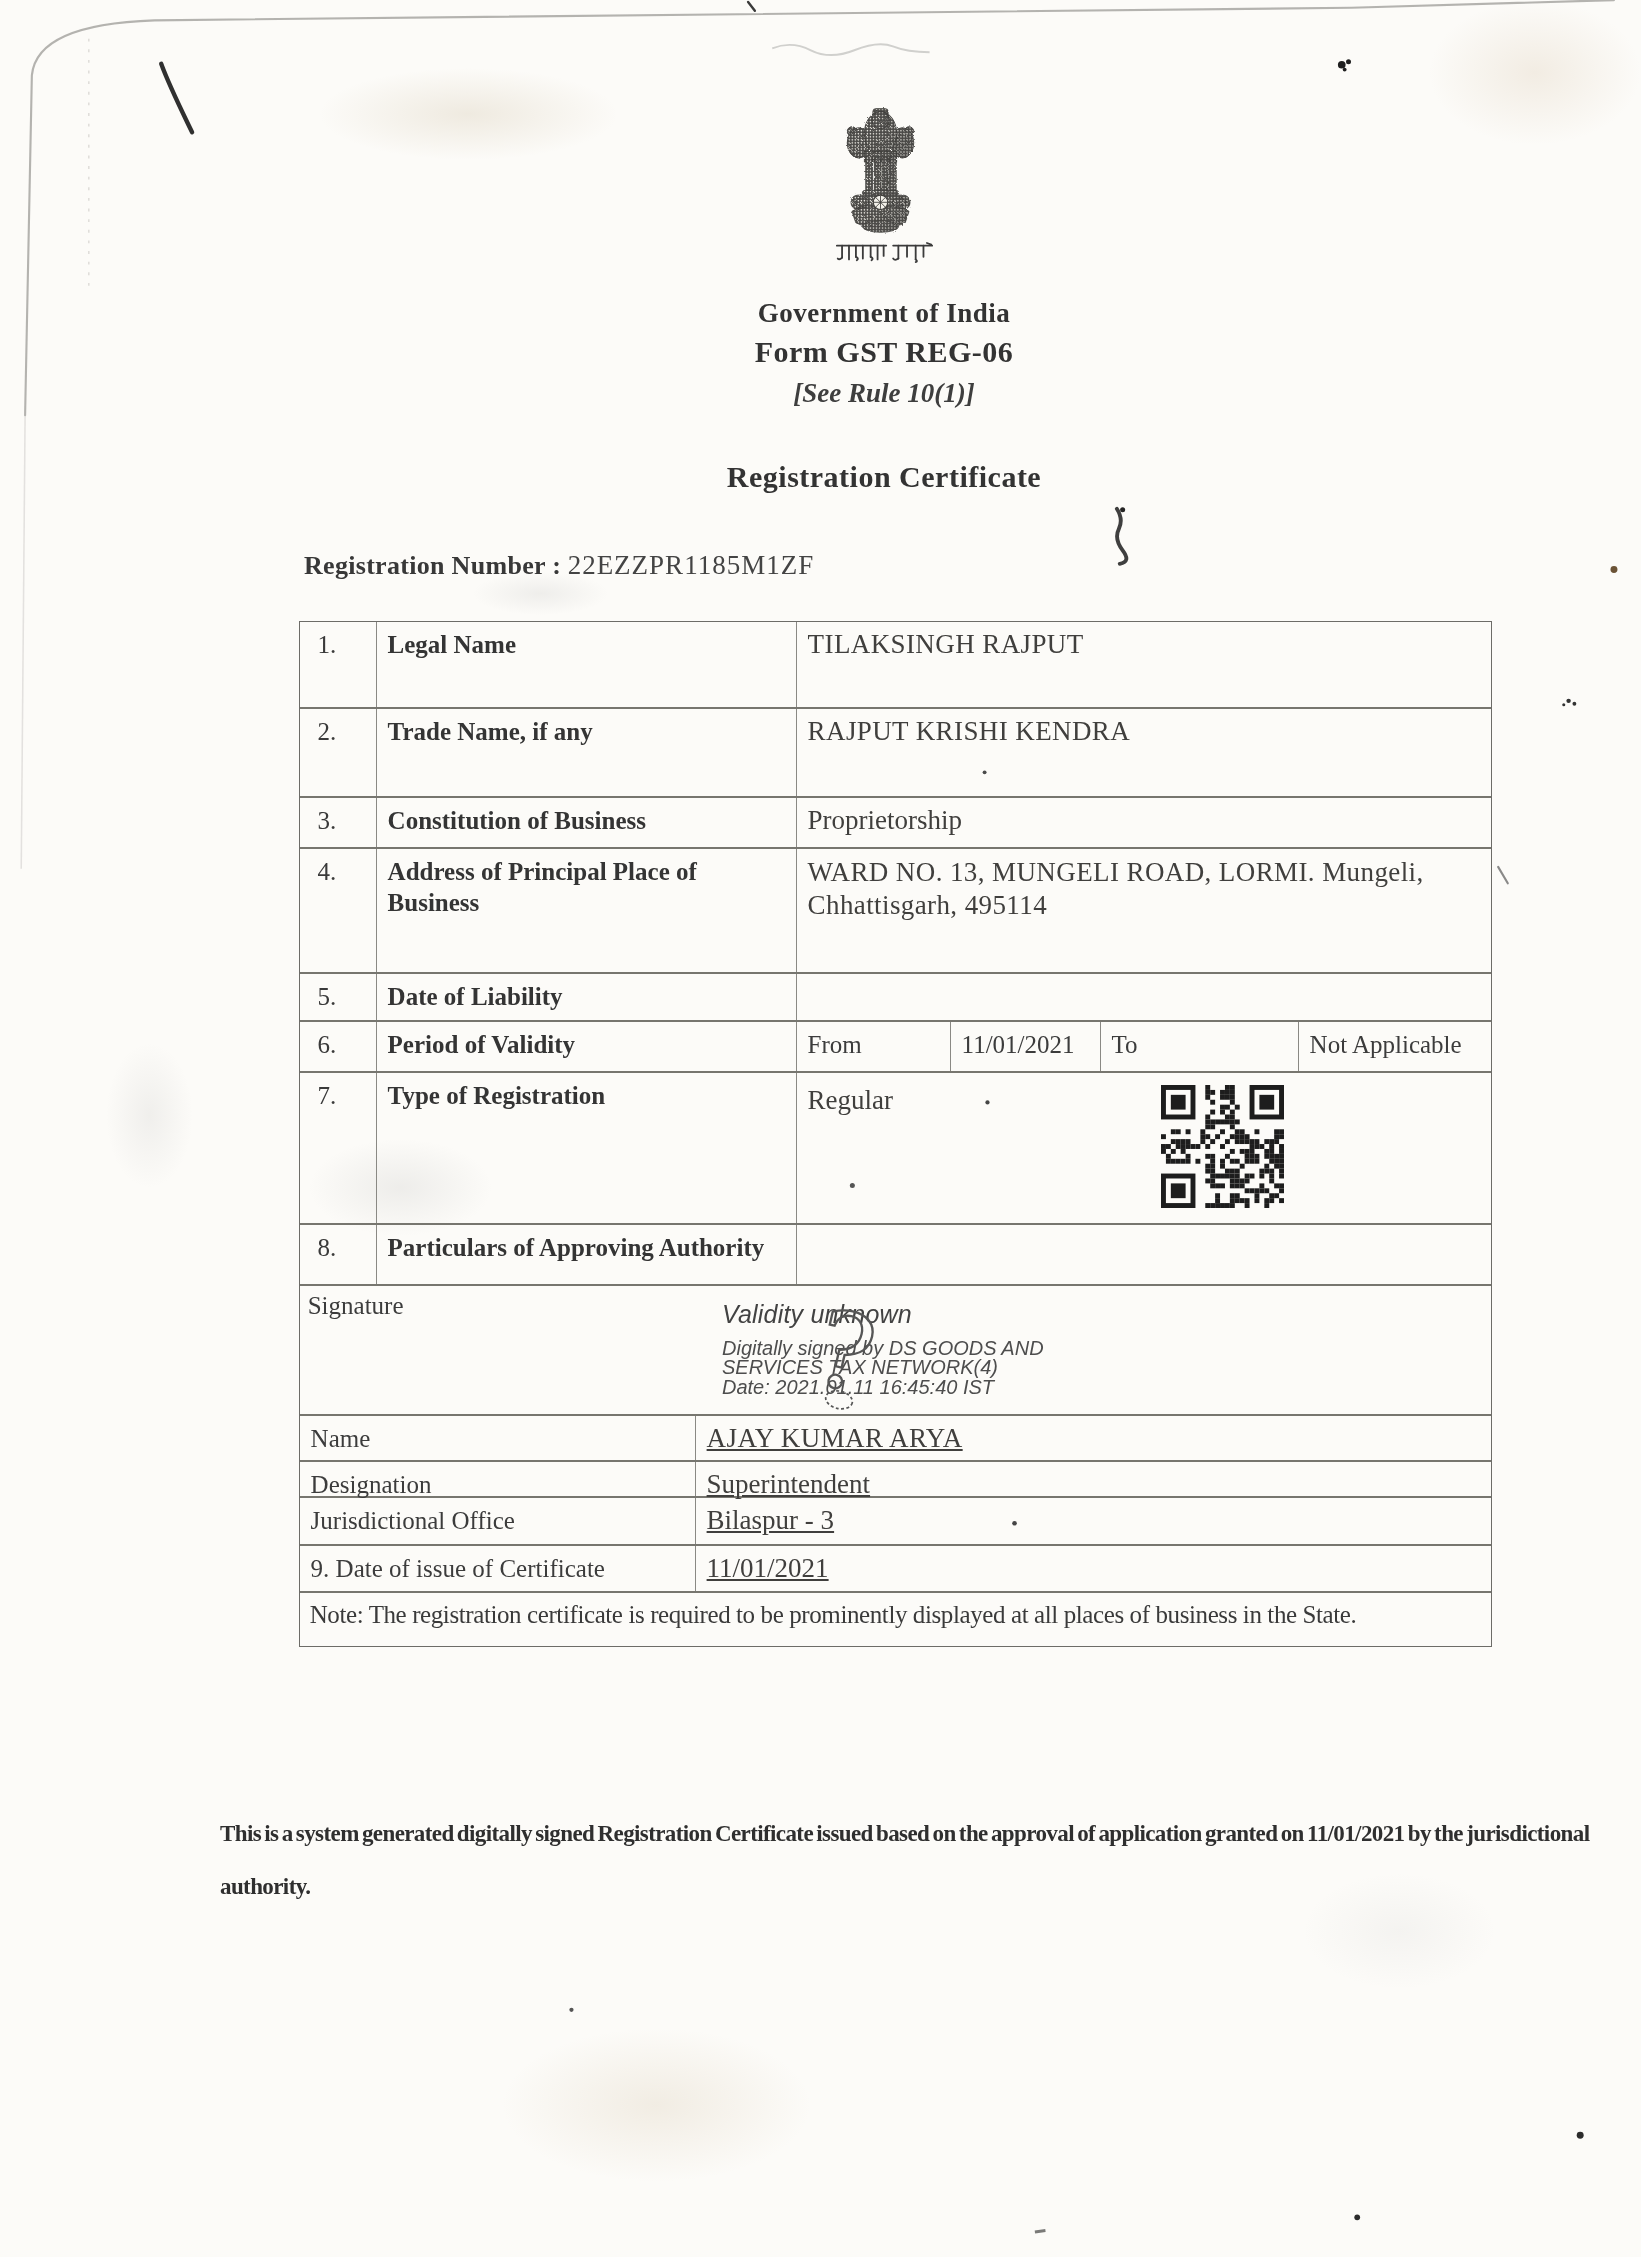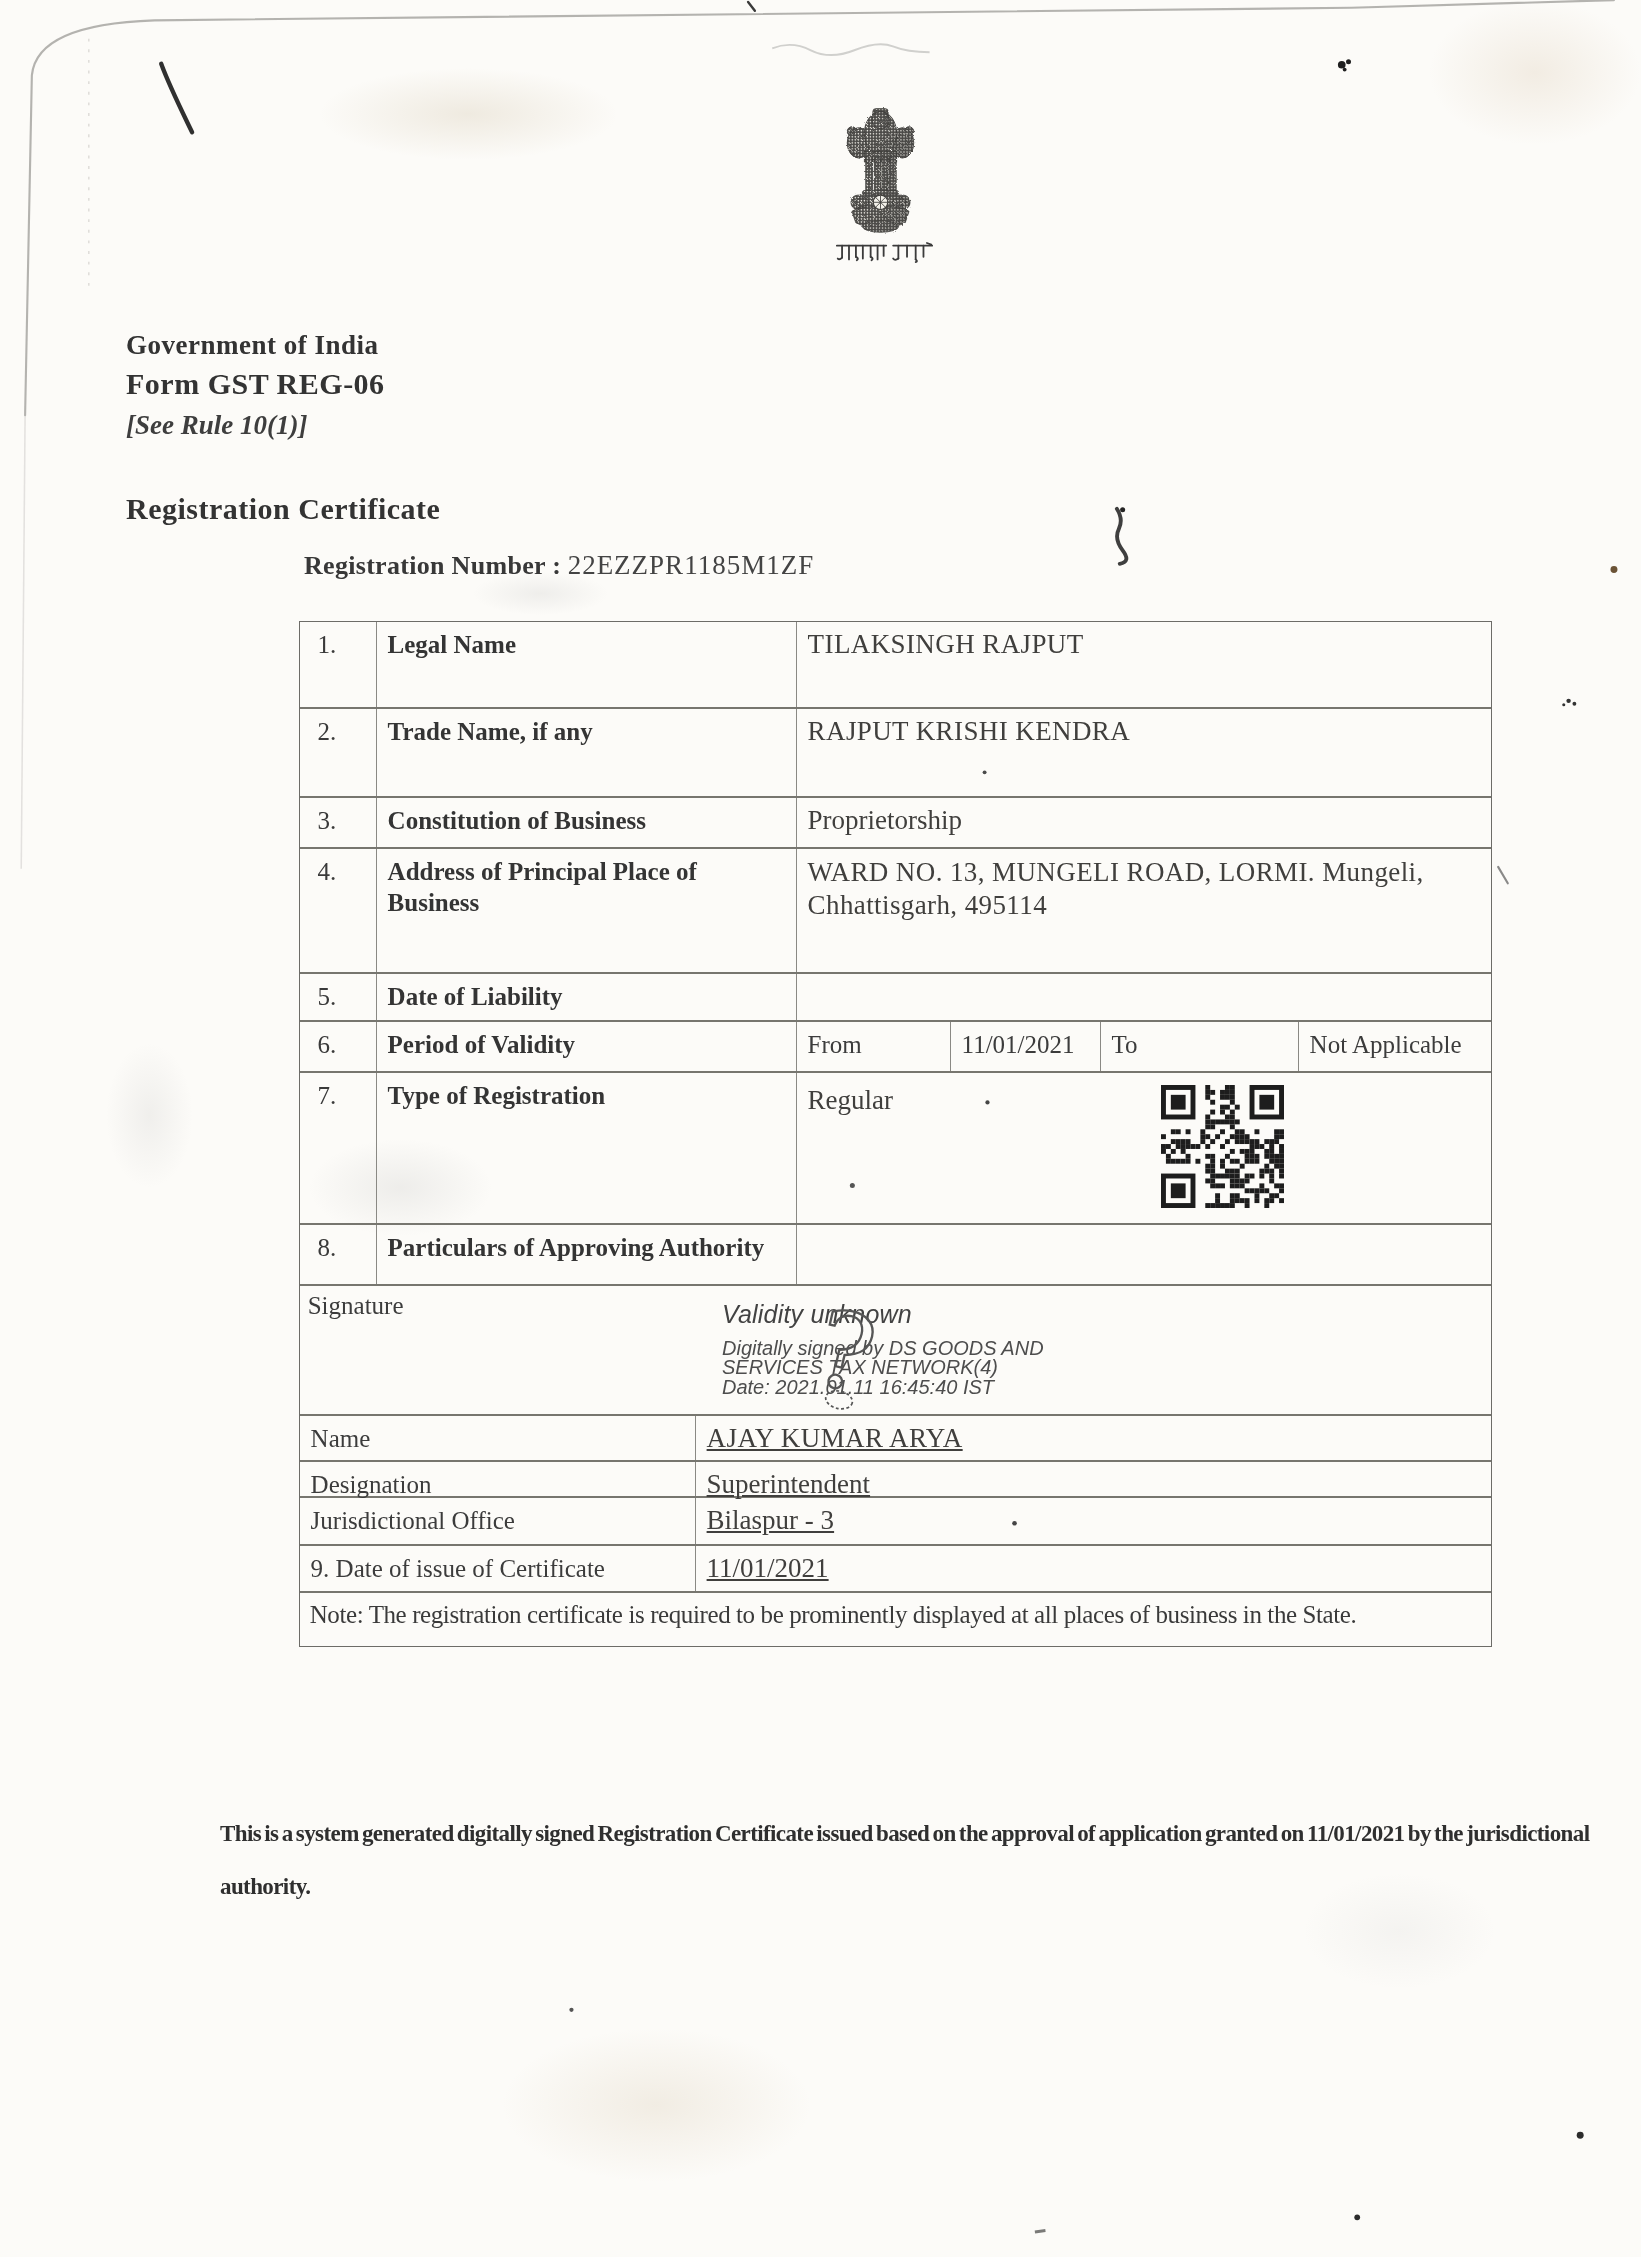--- a/index.html
+++ b/index.html
@@ -1,20 +1,20 @@
 <!DOCTYPE html>
 <html><head>
 <meta charset="utf-8">
 <style>
   html,body{margin:0;padding:0;}
   body{background:#fbfaf6;font-family:"Liberation Serif","DejaVu Serif",serif;}
   .page{position:relative;width:1641px;height:2257px;background:#fcfbf8;overflow:hidden;color:#3a3a3a;}
   .smudge{position:absolute;pointer-events:none;border-radius:50%;}
   
-  .hdr-line{position:absolute;left:126px;width:1516px;font-weight:bold;color:#333;margin-top:32px;}
+  .hdr-line{position:absolute;left:126px;width:1516px;text-align:center;font-weight:bold;color:#333;}
   .gov{top:298px;font-size:27px;letter-spacing:0.5px;}
   .formno{top:335px;font-size:30px;letter-spacing:0.5px;}
   .rule{top:378px;font-size:27px;font-style:italic;font-weight:600;color:#3e3e3e;}
   .certtitle{top:460px;font-size:30px;letter-spacing:0.5px;}
   .regline{position:absolute;left:293px;top:550px;font-size:26px;color:#383838;margin-left:11px;}
   .regline b{letter-spacing:0.3px;}
   .regline span{font-weight:normal;font-size:27px;letter-spacing:1px;color:#444;}
   
   .tbl{position:absolute;left:299px;top:621px;width:1193px;border:1.9px solid #6d6c68;box-sizing:border-box;background:transparent;}
   .tr{display:flex;box-sizing:border-box;border-bottom:2.9px double #77766f;}

